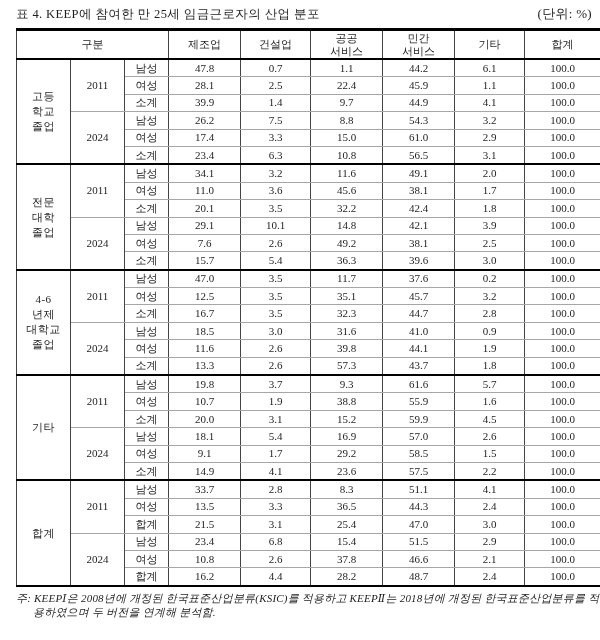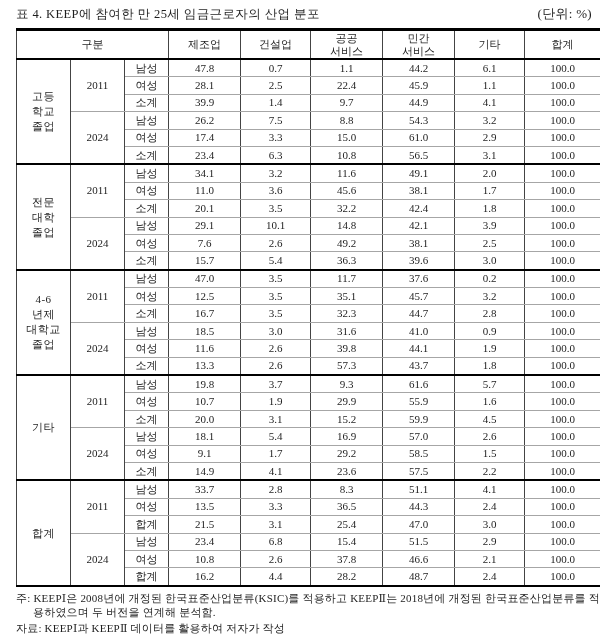--- a/index.html
+++ b/index.html
@@ -25,21 +25,21 @@
     border-top:1px solid #a6a6a6;border-bottom:1px solid #a6a6a6;
   }
   thead th{
     height:27px;line-height:12.5px;white-space:pre-line;
     border-bottom:2px solid #000;border-top:2px solid #000;
   }
   tbody td{height:16.4px;line-height:15px;}
   td.grp{white-space:pre-line;line-height:15px;letter-spacing:0.5px;}
   td.gt{border-top:2px solid #000;}
   .notes{width:584px;margin-top:4px;font-size:11px;line-height:1.32;letter-spacing:0.2px;}
-  .note{padding-left:17px;text-indent:-17px;margin:0;}
+  .note{padding-left:17px;text-indent:-17px;margin:0;font-style:italic;}
   .source{margin:1px 0 0 0;}
 </style>
 </head>
 <body>
 
 <div class="page">
   <div class="titlebar">
     <div class="title">표 4. KEEP에 참여한 만 25세 임금근로자의 산업 분포</div>
     <div class="unit">(단위: %)</div>
   </div>
@@ -256,21 +256,21 @@
           <td class="gt">3.7</td>
           <td class="gt">9.3</td>
           <td class="gt">61.6</td>
           <td class="gt">5.7</td>
           <td class="gt">100.0</td>
         </tr>
         <tr>
           <td>여성</td>
           <td>10.7</td>
           <td>1.9</td>
-          <td>29.9</td>
+          <td>38.8</td>
           <td>55.9</td>
           <td>1.6</td>
           <td>100.0</td>
         </tr>
         <tr>
           <td>소계</td>
           <td>20.0</td>
           <td>3.1</td>
           <td>15.2</td>
           <td>59.9</td>
@@ -360,15 +360,14 @@
           <td>28.2</td>
           <td>48.7</td>
           <td>2.4</td>
           <td>100.0</td>
         </tr>
       </tbody>
   </table>
 
   <div class="notes">
     <p class="note">주: KEEPⅠ은 2008년에 개정된 한국표준산업분류(KSIC)를 적용하고 KEEPⅡ는 2018년에 개정된 한국표준산업분류를 적용하였으며 두 버전을 연계해 분석함.</p>
-    <p class="source">자료: KEEPⅠ과 KEEPⅡ 데이터를 활용하여 저자가 작성</p>
   </div>
 </div>
 
 </body></html>

